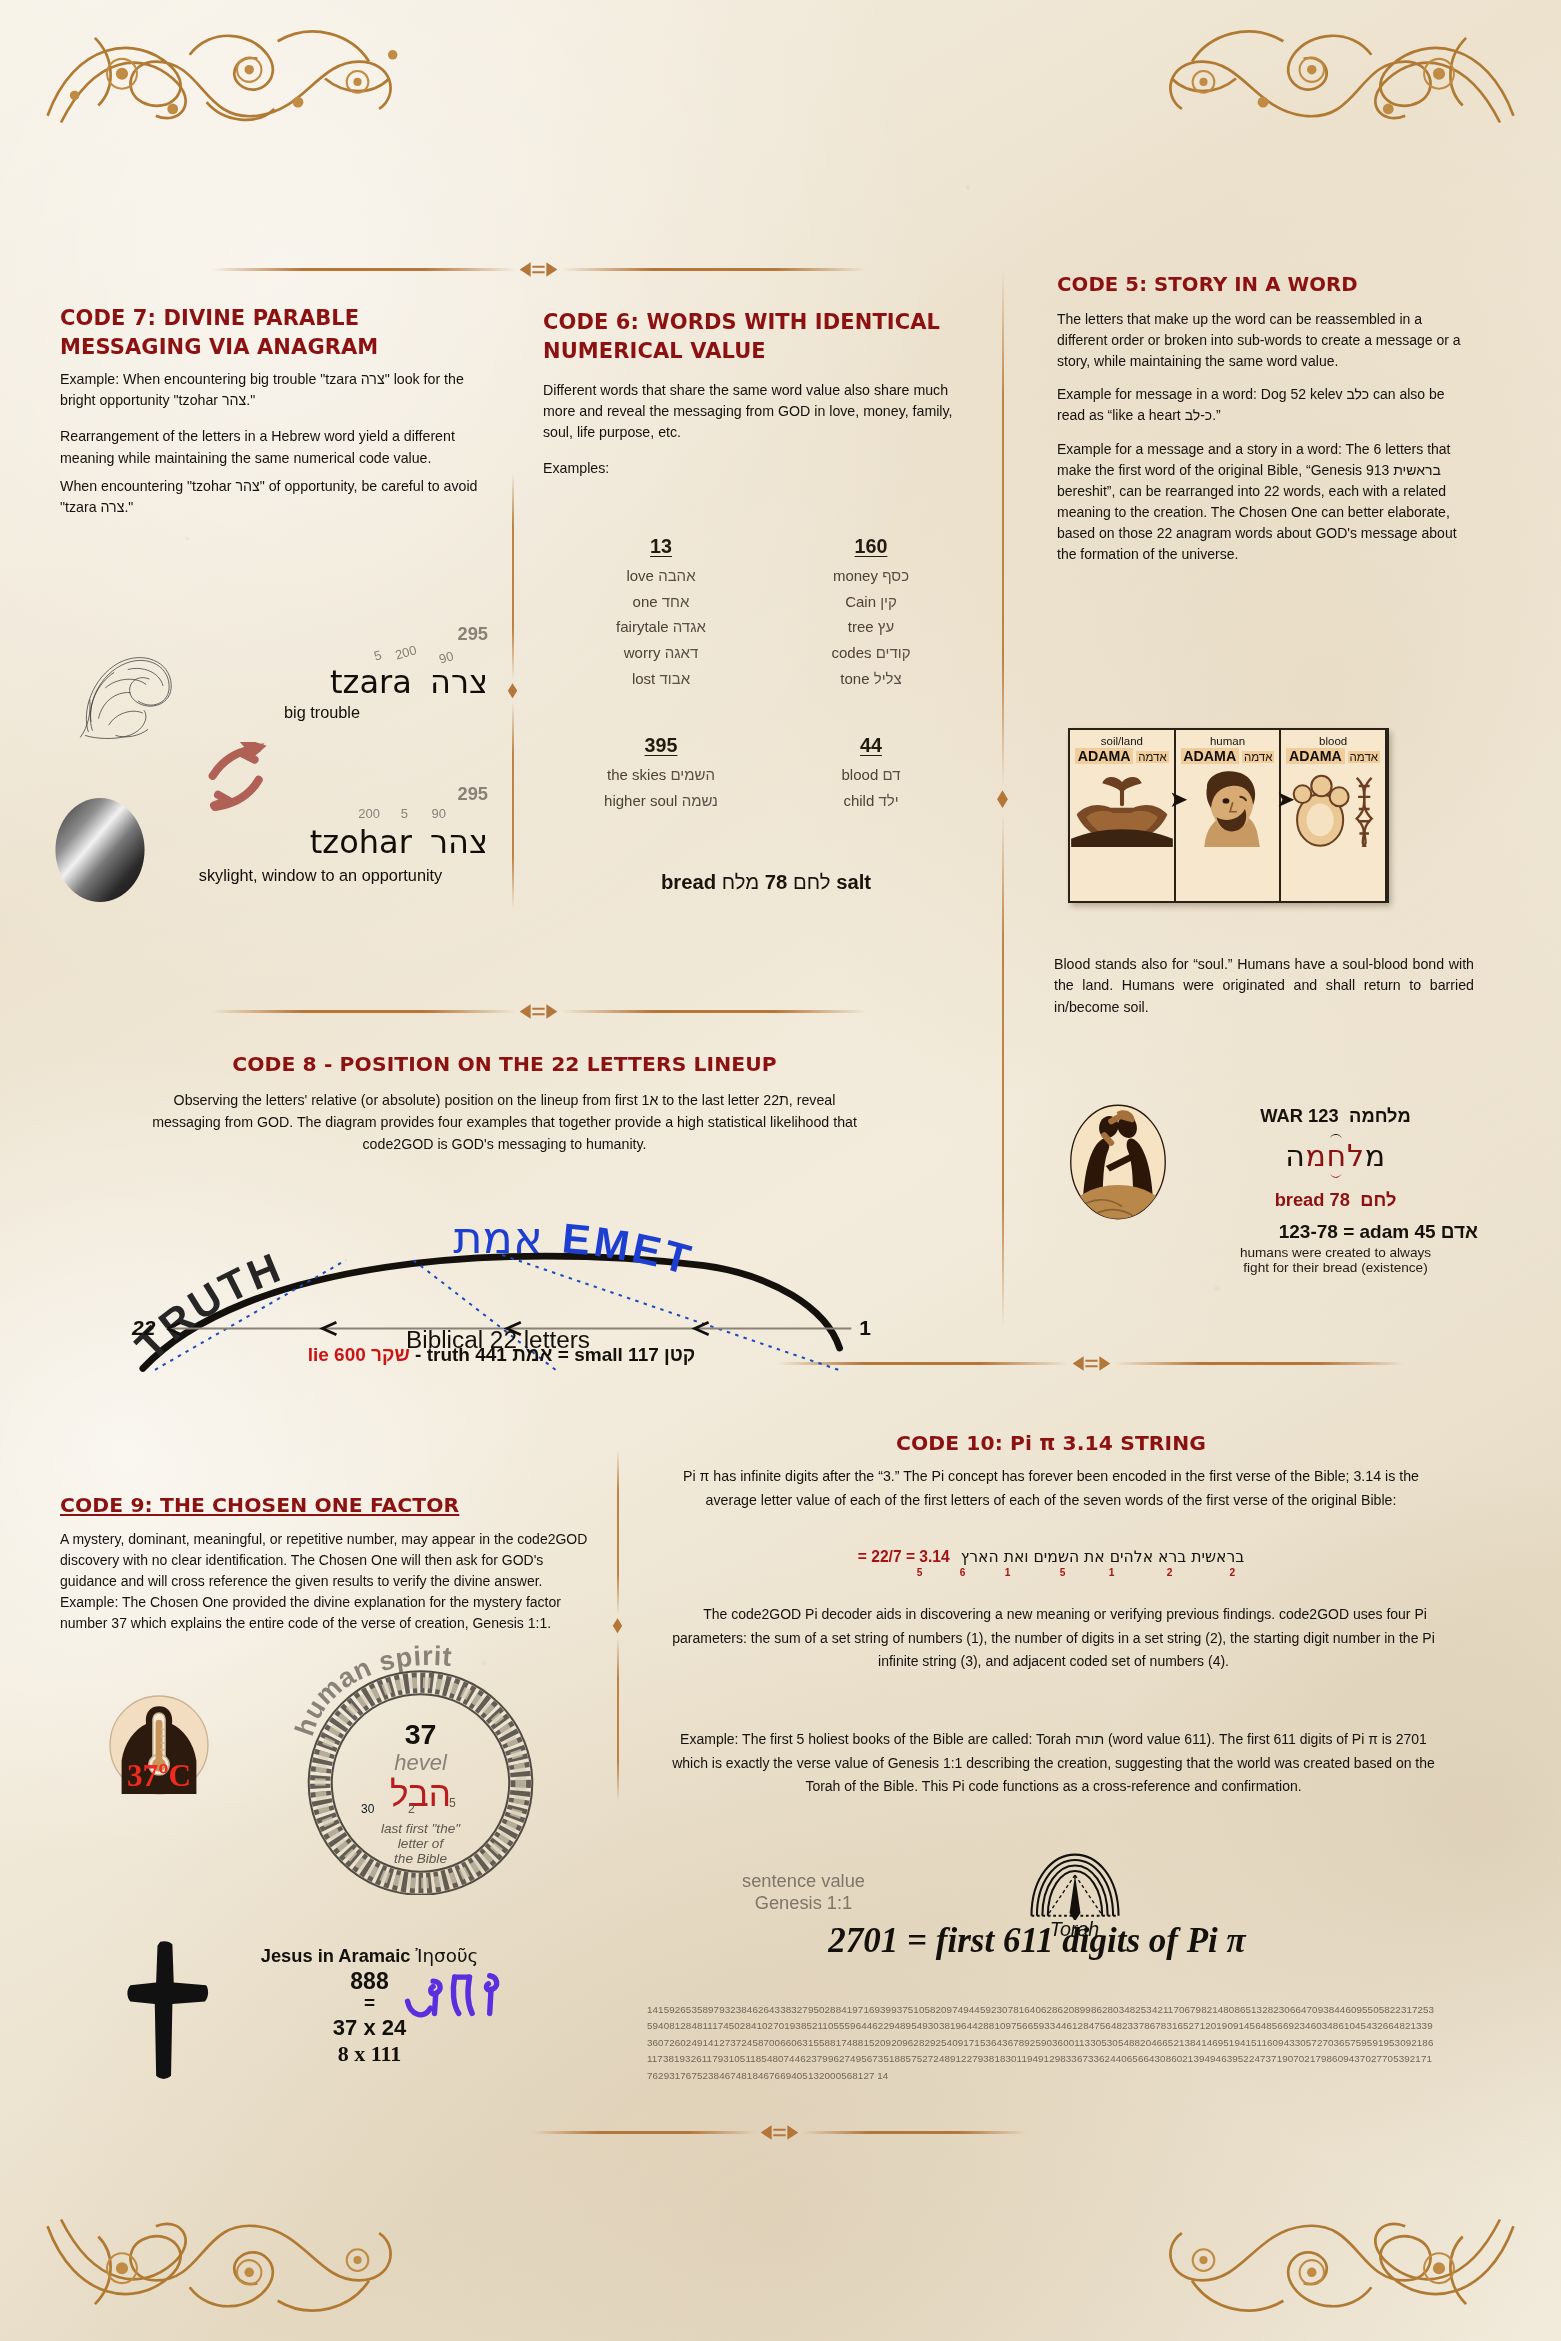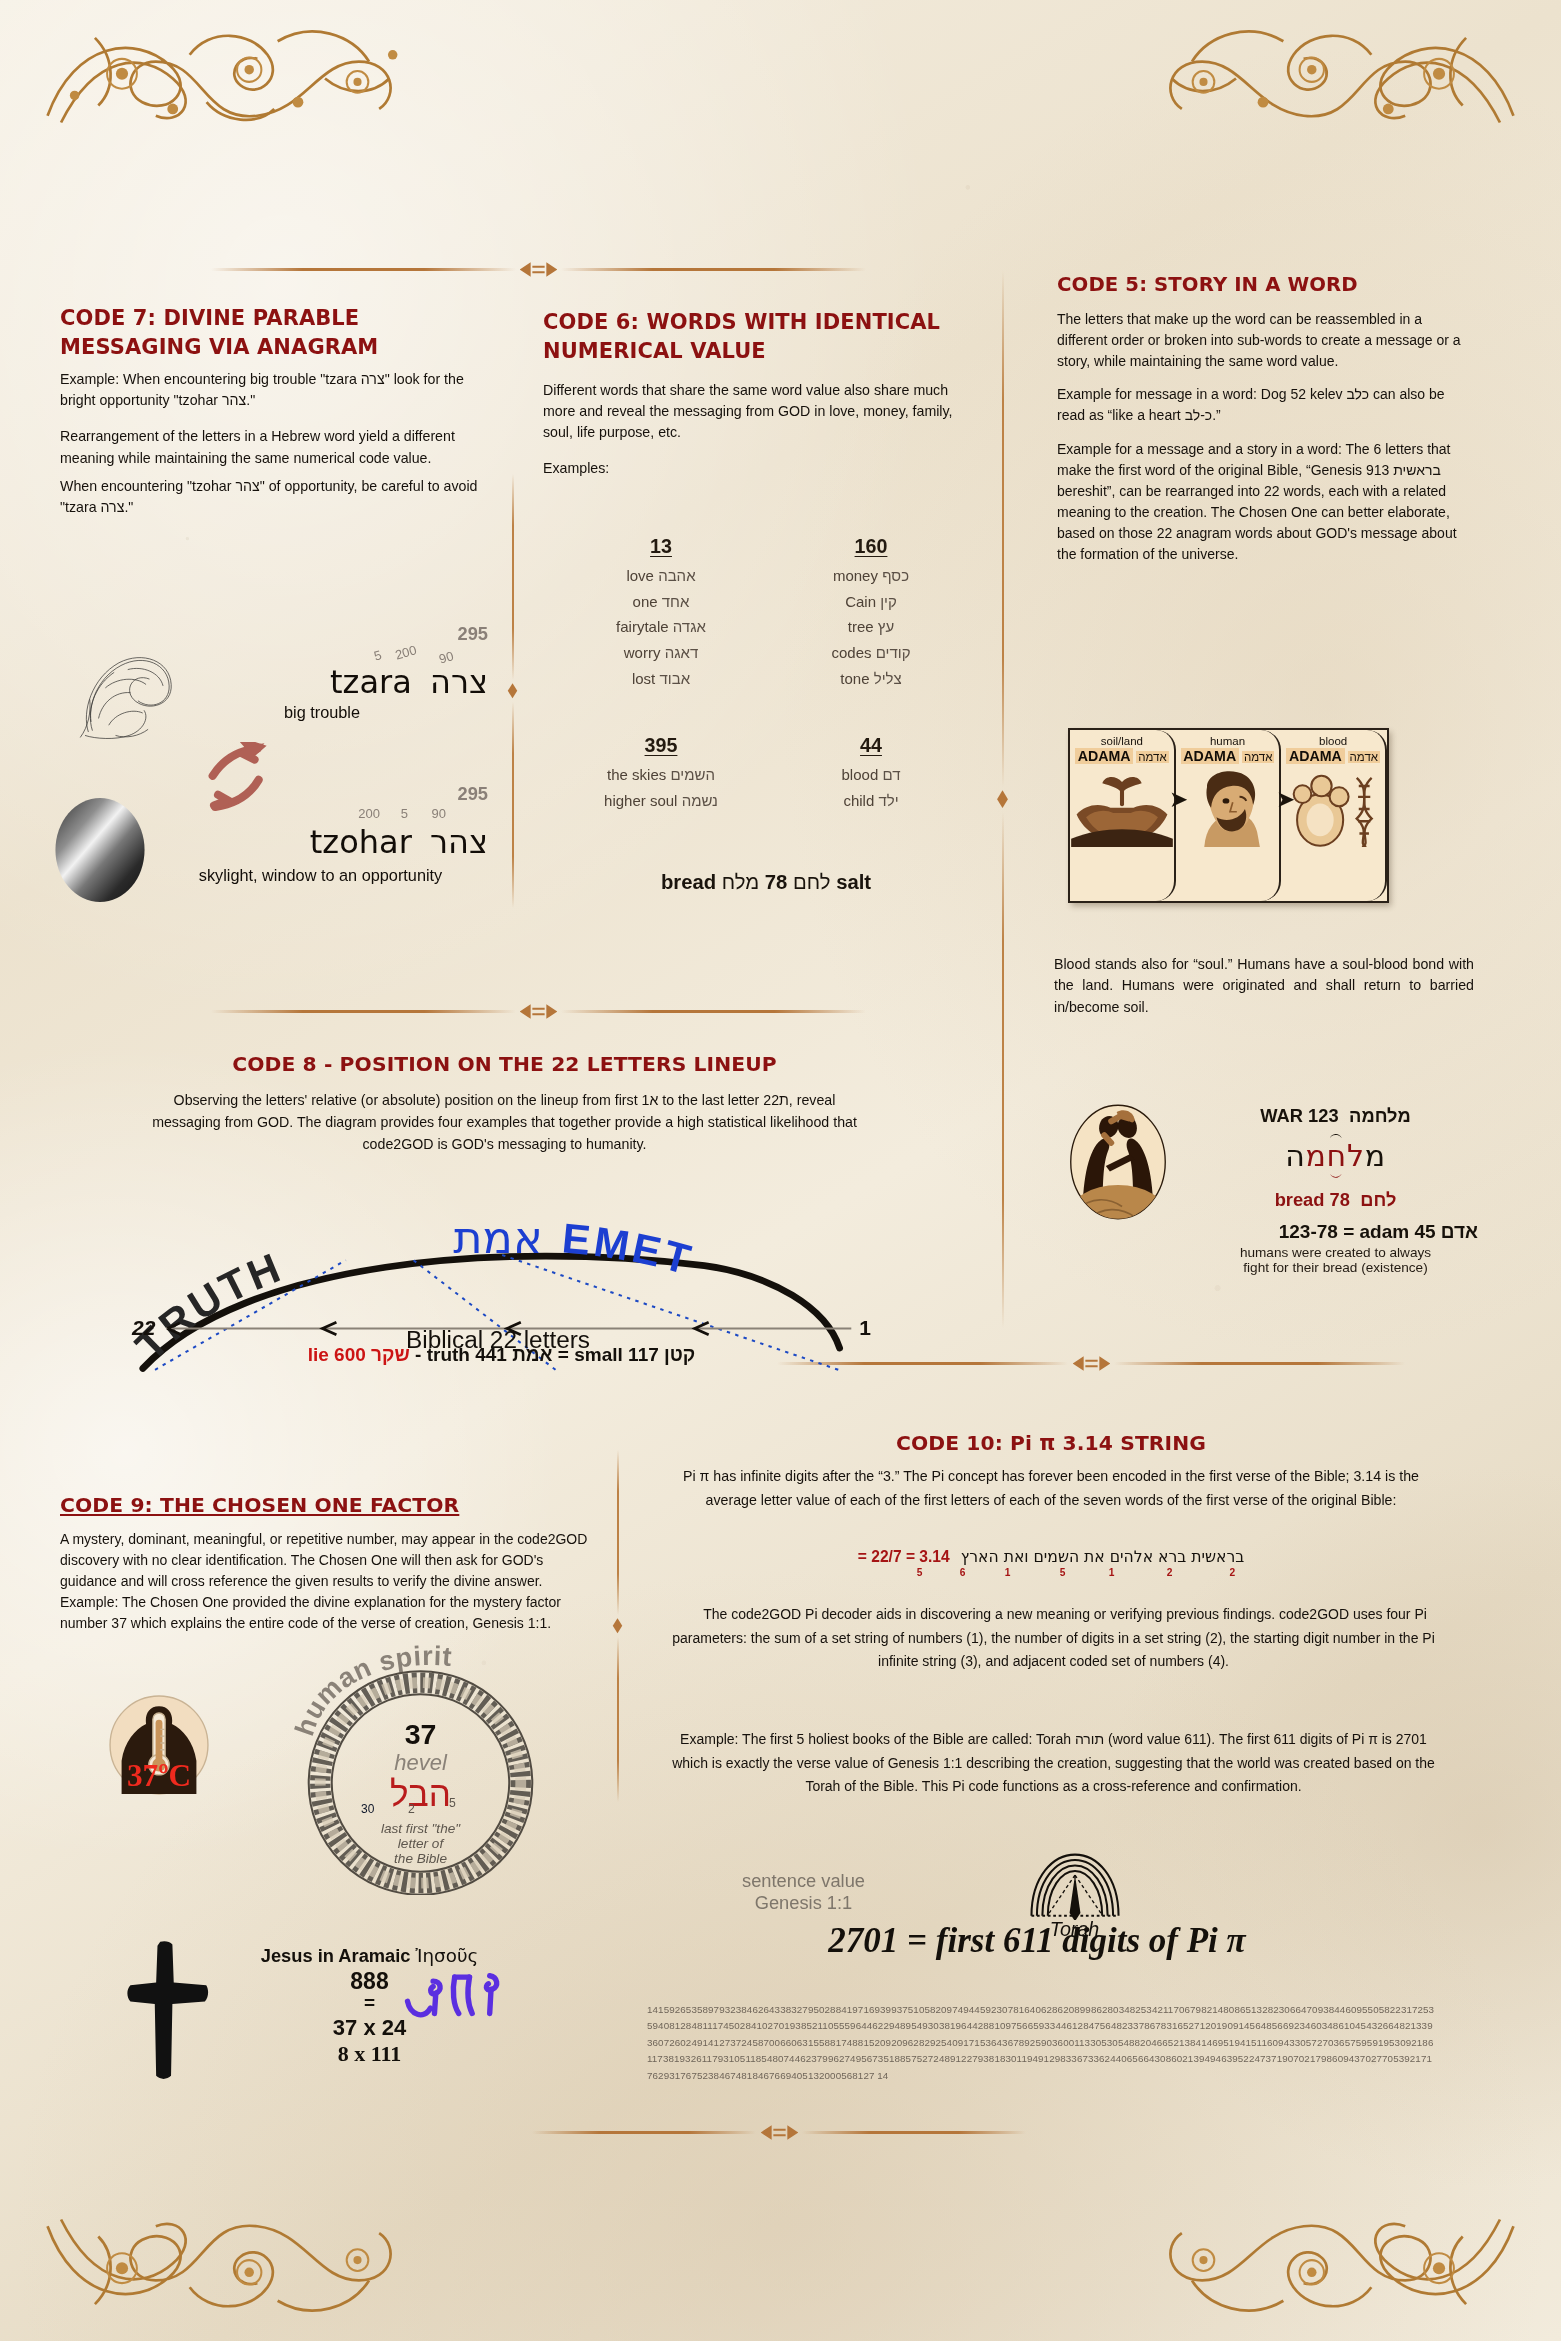--- a/index.html
+++ b/index.html
@@ -61,21 +61,21 @@
   .sect { position:absolute; }
 
   
   .numhead { font-size:19.7px; font-weight:bold; color:#231a10; text-decoration:underline; text-underline-offset:2.7px; }
   .wordrow { font-size:15px; color:#4e4237; margin-top:8.8px; }
   .wordrow .heb { color:#5b5046; }
 
   
   .adama-wrap{ position:absolute; width:321px; height:175px; border:2px solid #2a2118;
      box-shadow:3.4px 4.1px 6.1px rgba(60,40,20,.32); background:#f7e8cd; display:flex; }
-  .adama-cell{ flex:1; border-right:2px solid #2a2118; position:relative; text-align:center; padding-top:5.4px; overflow:hidden;border-radius:20px;}
+  .adama-cell{ flex:1; border-right:2px solid #2a2118; position:relative; text-align:center; padding-top:5.4px; overflow:hidden;}
   .adama-cell:last-child{ border-right:none; }
   .adama-en{ font-size:11.5px; color:#18120c; font-family:"Liberation Sans",sans-serif; }
   .adama-word{ font-size:14.2px; font-weight:bold; color:#120d08; background:#f0cd9b; display:inline-block; padding:0 2.7px; margin-top:0.7px;}
   .adama-heb{ font-size:11.5px; color:#18120c; background:#f0cd9b; display:inline-block; padding:0 2px; margin-top:1.4px;}
   .adama-arrow{ position:absolute; z-index:5; top:58px; font-size:23px; color:#1a130b; line-height:1; }
 
   
   .pidigits{ font-family:"Liberation Sans", sans-serif; font-size:9.8px; color:#6f6559; letter-spacing:0.1px; line-height:1.68; word-break:break-all; }
 </style>
 </head>

